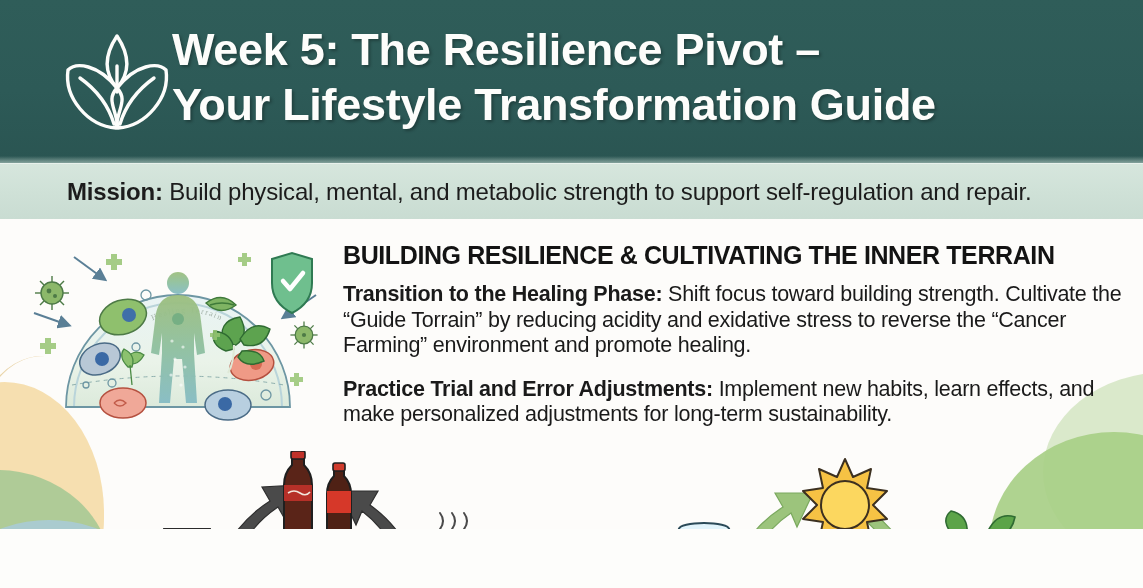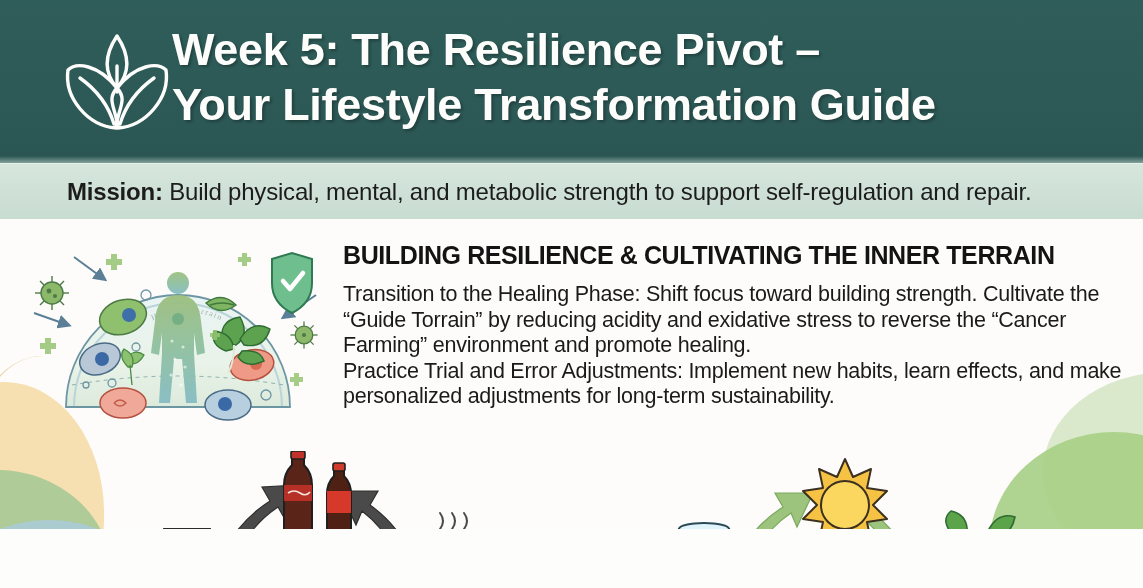--- a/index.html
+++ b/index.html
@@ -77,22 +77,22 @@
   .content { position:absolute; left:0; top:219px; width:1143px; height:369px; }
 
   .illus { position:absolute; left:28px; top:16px; width:300px; height:196px; }
 
   .copy { position:absolute; left:343px; top:22px; width:790px; }
   .sec-heading {
     font-size:25px; font-weight:bold; color:#131313; letter-spacing:-0.4px;
     white-space:nowrap; margin-bottom:12px;
   }
   .para { font-size:21.5px; line-height:25.5px; color:#1a1a1a; letter-spacing:-0.25px; }
-  .para + .para { }
-  .para b { font-weight:normal;text-align:right; }
+  .para + .para { margin-top:18px; }
+  .para b { font-weight:bold;text-align:right; }
 
   
   .cycle { position:absolute; }
   .cycle-vicious { left:150px; top:232px; width:380px; height:156px; }
   .cycle-healing { left:655px; top:232px; width:380px; height:156px; }
   .cycle-label {
     position:absolute; font-weight:bold; font-size:27px; color:#1a1a1a;
     letter-spacing:0.3px; white-space:nowrap;
   }
   .cycle-vicious .cycle-label { left:78px; top:122px; }

